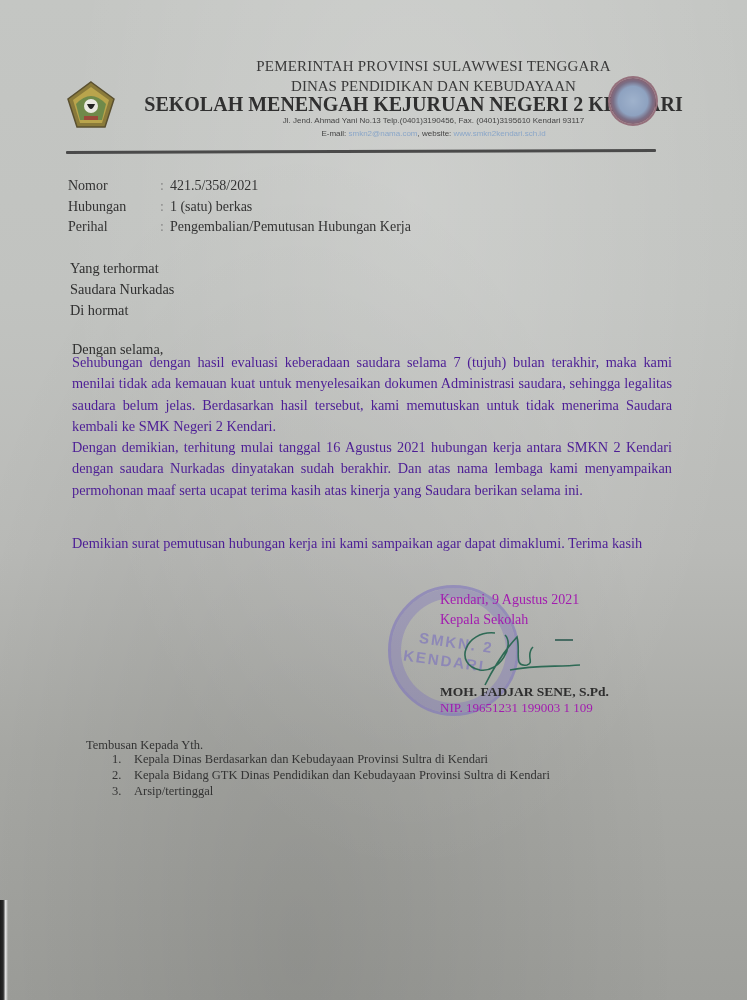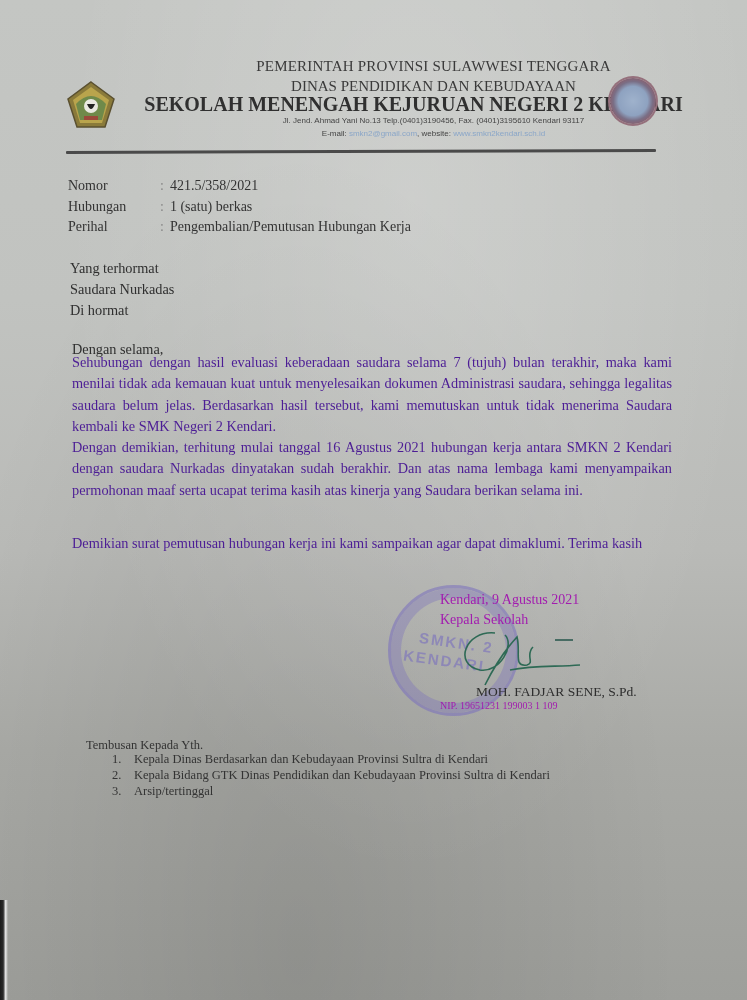--- a/index.html
+++ b/index.html
@@ -46,21 +46,21 @@
     .meta-value { position: absolute; left: 160px; font-family: Liberation Serif, serif; }
     .colon { color: #888; margin-right: 6px; }
 
     .text { font-size: 14.3px; color: #2f2f2f; position: absolute; white-space: nowrap; text-align: center; }
     .para {
       position: absolute; left: 72px; width: 600px; font-size: 14.3px; line-height: 21.3px;
       text-align: justify; color: #4c1d95;
     }
 
     .sign { font-size: 14px; color: #a21caf; }
-    .signer { font-weight: normal; font-size: 13.5px; color: #2e2e2e; margin-left: 36px; }
+    .signer { font-weight: bold; font-size: 13.5px; color: #2e2e2e; }
 
     .stamp {
       position: absolute; left: 388px; top: 585px; width: 125px; height: 125px;
       border-radius: 50%; border: 3px solid rgba(120,110,190,0.55);
       box-shadow: inset 0 0 0 8px rgba(0,0,0,0), inset 0 0 0 10px rgba(120,110,190,0.35);
     }
     .stamp-text {
       position: absolute; font-family: "Liberation Sans", sans-serif; font-weight: bold;
       color: rgba(120,110,190,0.6); font-size: 15px; letter-spacing: 2px;
     }
@@ -81,21 +81,21 @@
     <circle cx="25" cy="26" r="7" fill="#e8e8e0"></circle>
     <path d="M21,24 Q25,34 29,24 Z" fill="#222"></path>
     <rect x="18" y="36" width="14" height="4" fill="#9b4a3a"></rect>
   </svg>
   <div class="lh-line lh-1">PEMERINTAH PROVINSI SULAWWESI TENGGARA</div>
   <div class="lh-line lh-2">DINAS PENDIDIKAN DAN KEBUDAYAAN</div>
   <div class="lh-line lh-3">SEKOLAH MENENGAH KEJURUAN NEGERI 2 KENDARI</div>
   <div class="lh-line lh-4">Jl. Jend. Ahmad Yani No.13 Telp.(0401)3190456, Fax. (0401)3195610 Kendari 93117</div>
   <div class="lh-line lh-5">
     <span>E-mail:</span>
-    <span class="link">smkn2@gmail.com</span><span>, website:</span>
+    <span class="link">smkn2@nama.com</span><span>, website:</span>
     <span class="link">www.smkn2kendari.sch.id</span>
   </div>
   <div class="abs logo-right"></div>
   <div class="rule"></div>
 </div>
 
 <div class="meta">
   <span class="meta-label" style="top:178px">Nomor</span>
   <span class="meta-value" style="top:178px"><span class="colon">:</span><span>421.5/358/2021</span></span>
   <span class="meta-label" style="top:199px">Hubungan</span>
@@ -122,21 +122,21 @@
     <span class="stamp-text" style="left:28px; top:46px; transform:rotate(8deg)">SMKN. 2</span>
     <span class="stamp-text" style="left:12px; top:64px; transform:rotate(8deg)">KENDARI</span>
   </div>
   <div class="text sign" style="left:440px; top:592px">Kendari, 9 Agustus 2021</div>
   <div class="text sign" style="left:440px; top:612px">Kepala Sekolah</div>
   <svg class="abs" style="left:455px; top:625px; width:130px; height:65px" viewBox="0 0 130 65">
     <path d="M40,8 C10,5 -2,40 25,45 C45,48 60,20 50,10 M30,60 C40,40 50,25 62,12 C66,28 58,42 72,40 C80,38 70,30 78,22 M55,45 C80,40 100,42 125,40" fill="none" stroke="#2e6a55" stroke-width="1.6"></path>
     <path d="M100,15 L118,15" stroke="#2e5a50" stroke-width="1.6"></path>
   </svg>
   <div class="text signer" style="left:440px; top:684px">MOH. FADJAR SENE, S.Pd.</div>
-  <div class="text sign" style="left:440px; top:700px; font-size:10px">NIP. 19651231 199003 1 109</div>
+  <div class="text sign" style="left:440px; top:700px; font-size:13px">NIP. 19651231 199003 1 109</div>
 </div>
 
 <div>
   <div class="cc" style="left:86px; top:738px">Tembusan Kepada Yth.</div>
   <div class="cc" style="left:112px; top:752px"><span style="display:inline-block;width:22px">1.</span><span>Kepala Dinas Berdasarkan dan Kebudayaan Provinsi Sultra di Kendari</span></div>
   <div class="cc" style="left:112px; top:768px"><span style="display:inline-block;width:22px">2.</span><span>Kepala Bidang GTK Dinas Pendidikan dan Kebudayaan Provinsi Sultra di Kendari</span></div>
   <div class="cc" style="left:112px; top:784px"><span style="display:inline-block;width:22px">3.</span><span>Arsip/tertinggal</span></div>
 </div>
 
 </body></html>

